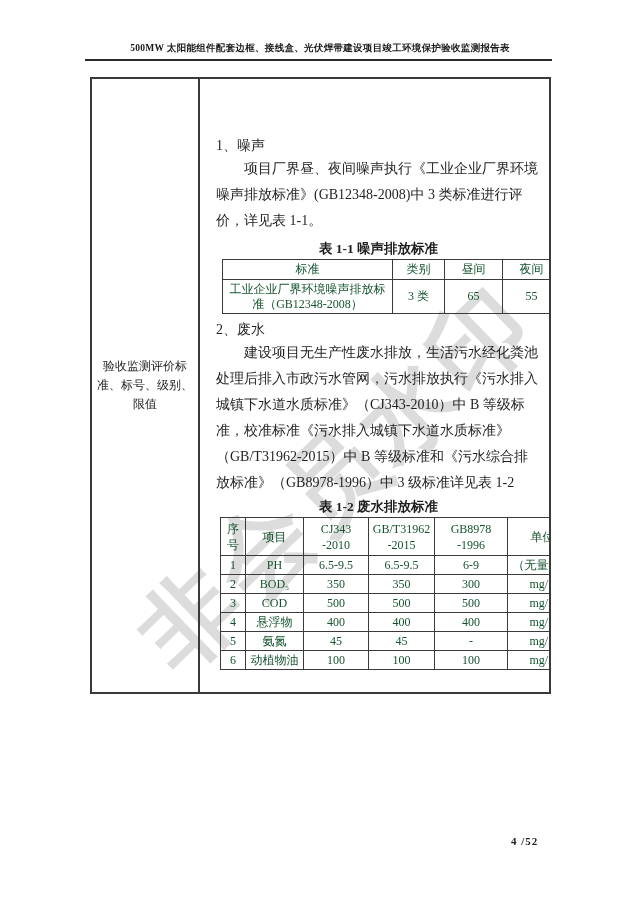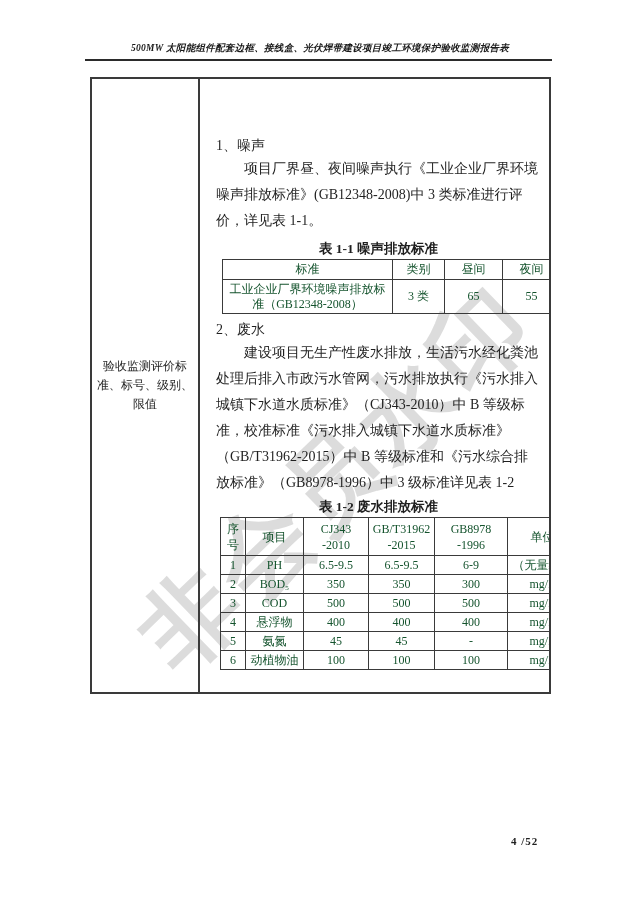--- a/index.html
+++ b/index.html
@@ -3,21 +3,21 @@
 <meta charset="utf-8">
 <style>
   html,body{margin:0;padding:0;}
   body{
     width:640px;height:905px;position:relative;background:#ffffff;
     font-family:"Liberation Serif","DejaVu Serif",serif;
     color:#1f1f1f;overflow:hidden;
   }
   .header-title{
     position:absolute;top:42px;left:0;width:640px;text-align:center;
-    font-size:9.5px;font-weight:bold;color:#1a1a1a;letter-spacing:.3px;z-index:2;font-style:italic;
+    font-size:9.5px;font-weight:bold;color:#1a1a1a;letter-spacing:.3px;z-index:2;
   }
   .header-rule{
     position:absolute;top:59px;left:85px;width:467px;height:2px;background:#2b2b2b;z-index:2;
   }
   .watermark{
     position:absolute;top:480px;left:337px;
     transform:translate(-50%,-50%) rotate(-44deg);
     font-size:96px;font-weight:bold;letter-spacing:4px;white-space:nowrap;
     color:rgba(178,178,178,0.45);z-index:1;pointer-events:none;
   }

